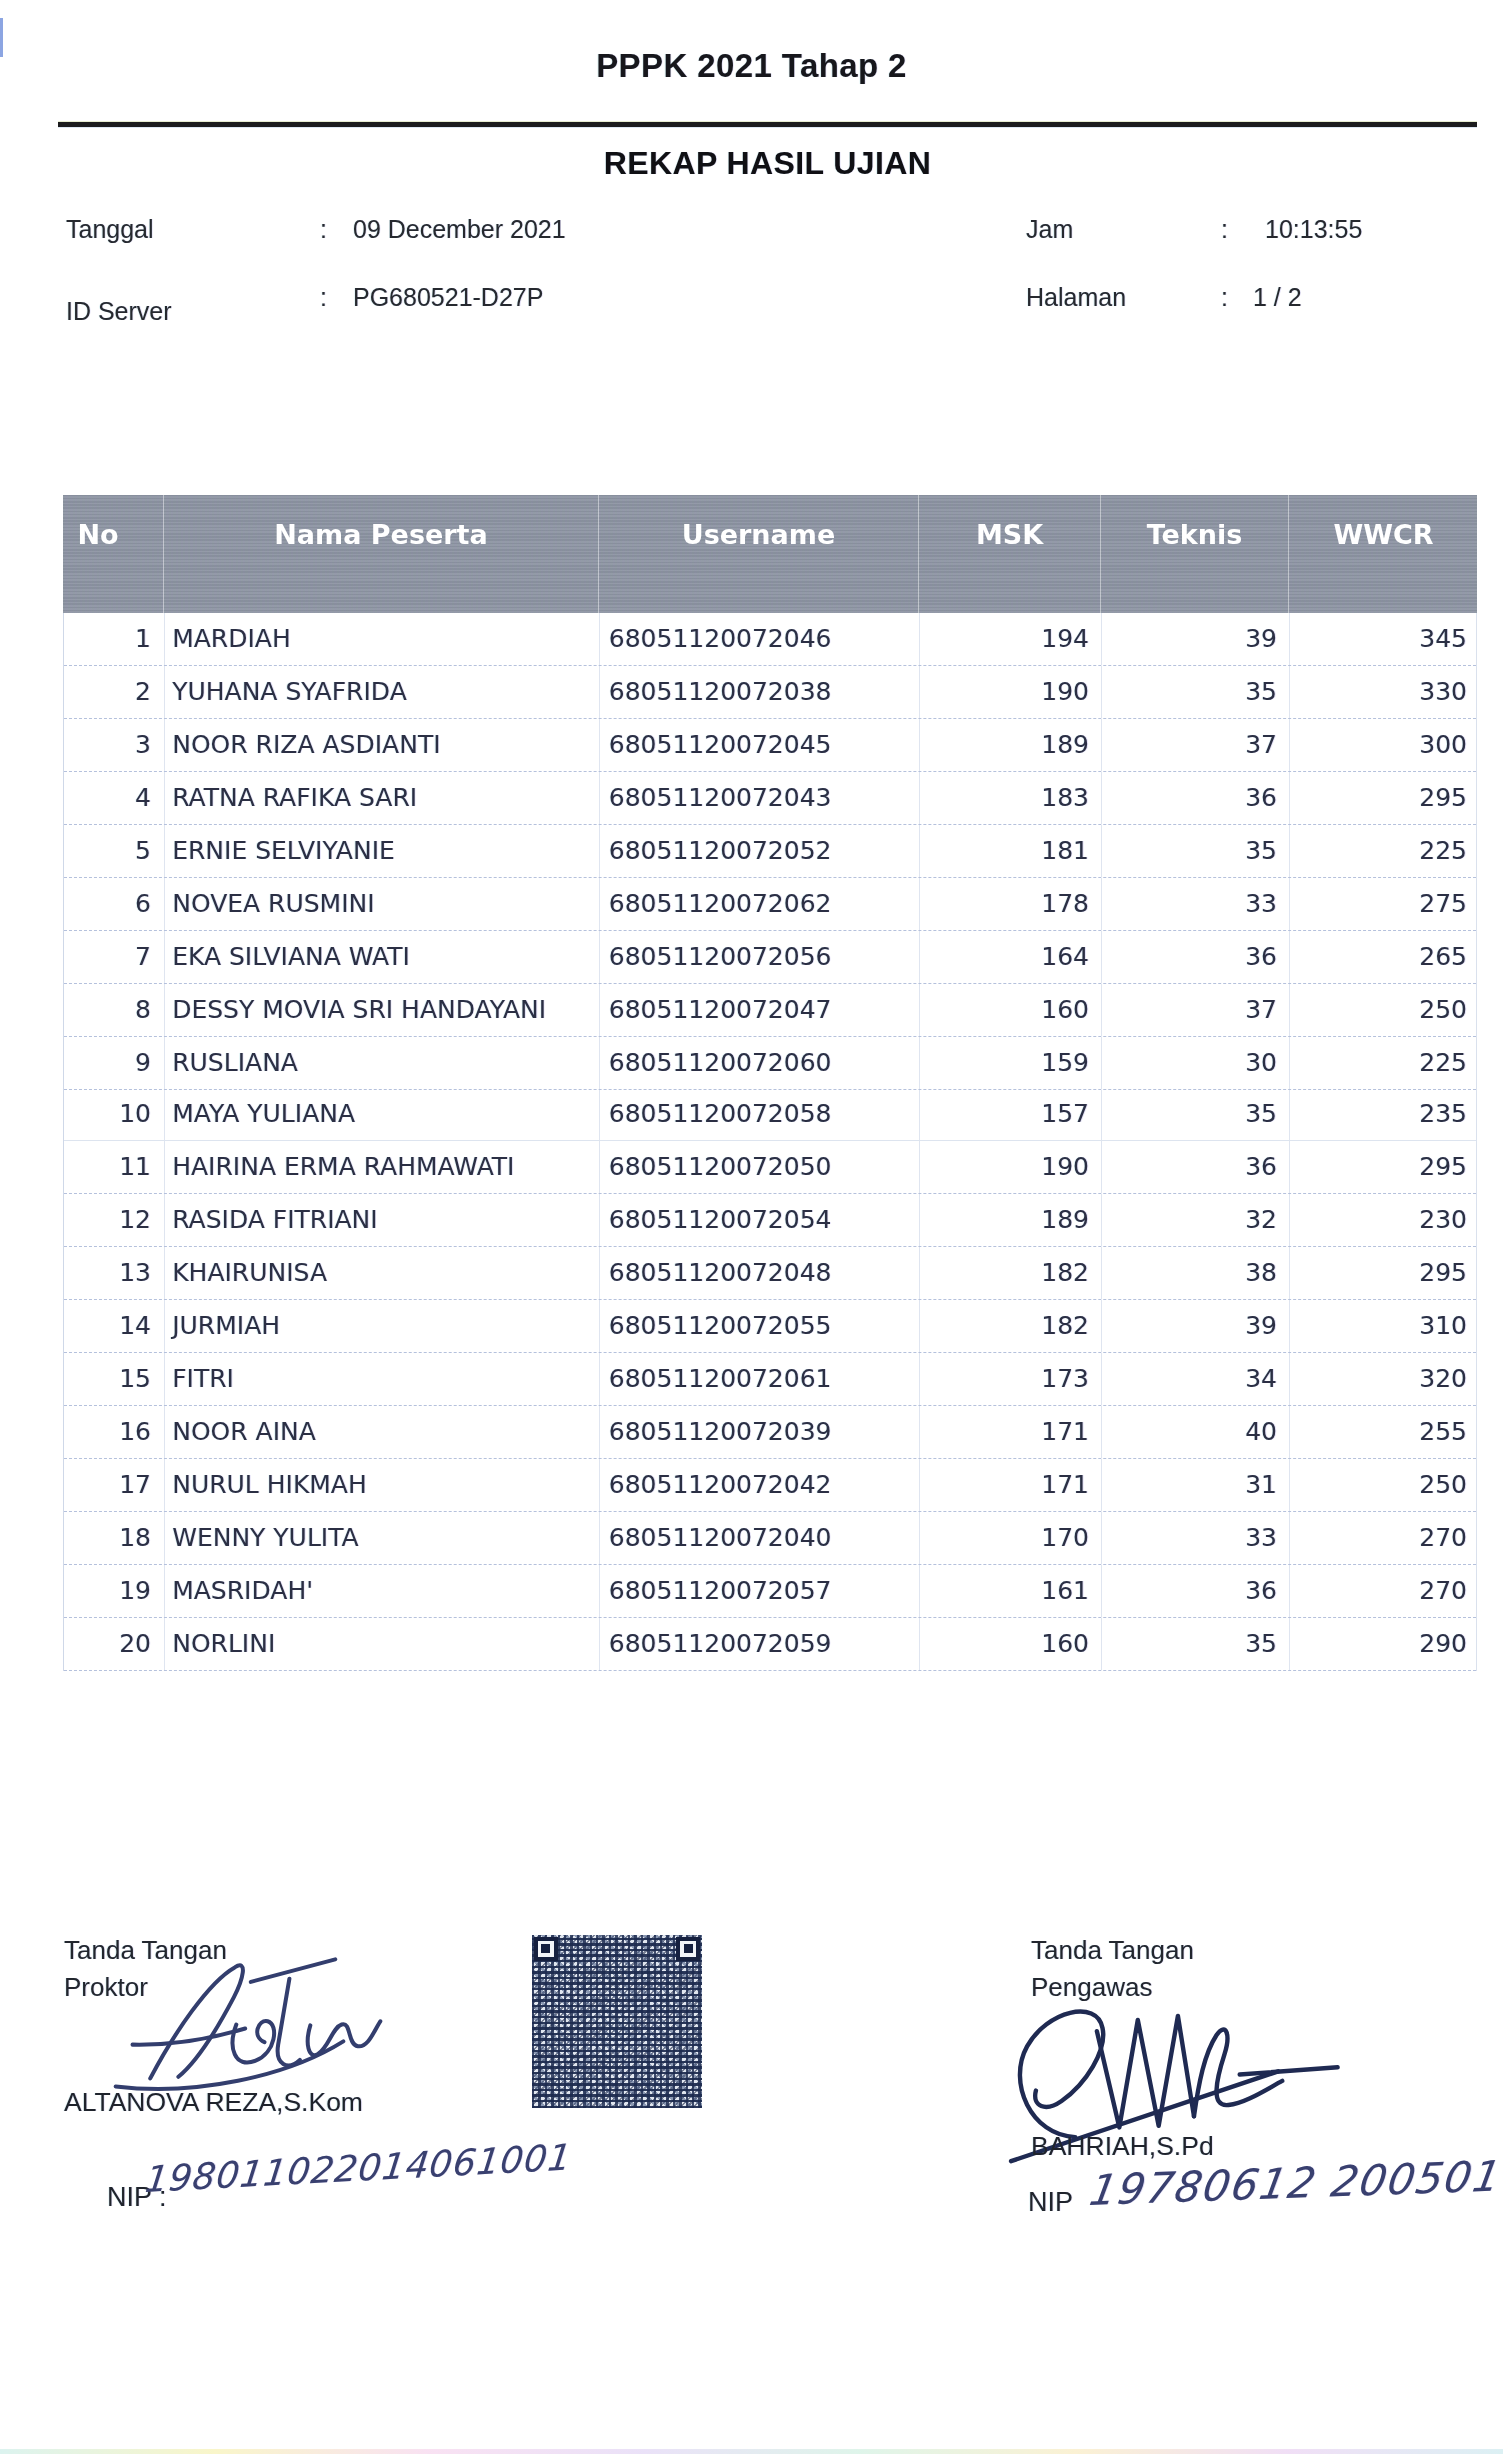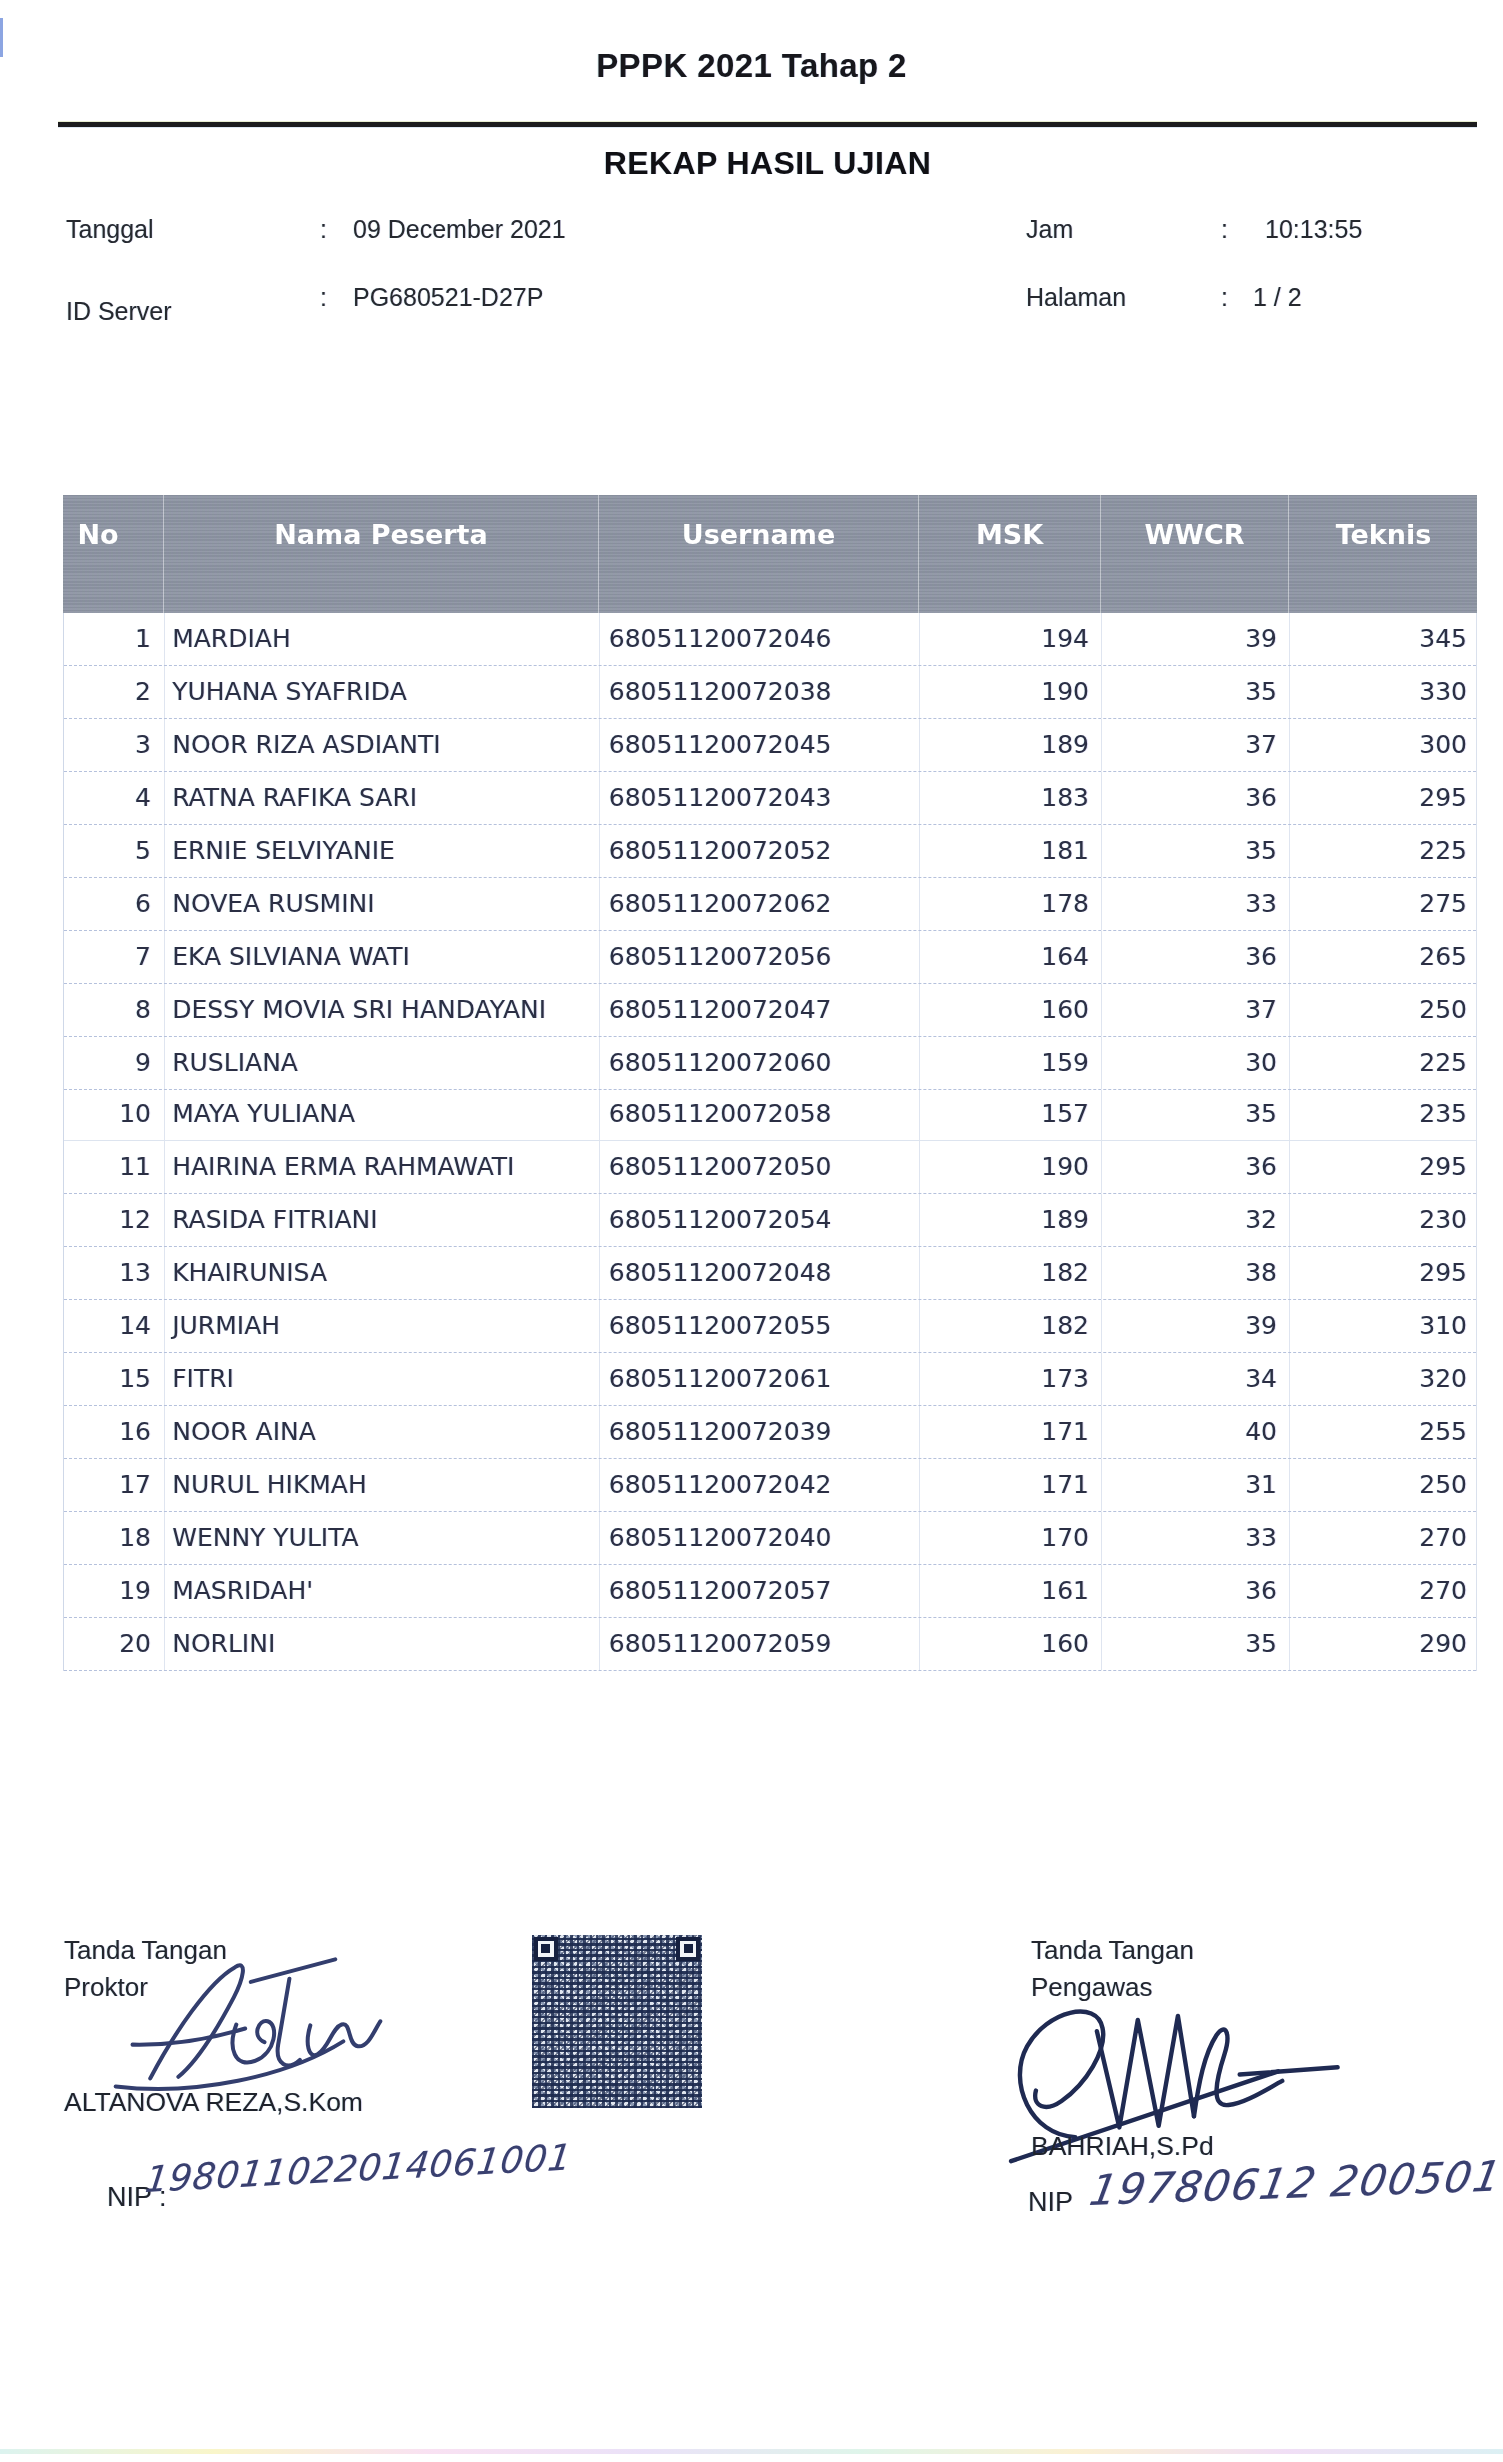--- a/index.html
+++ b/index.html
@@ -126,22 +126,22 @@
   <span class="meta scan-text" style="left:1026px;top:283px;">Halaman</span>
   <span class="meta scan-text" style="left:1221px;top:283px;">:</span>
   <span class="meta scan-text" style="left:1253px;top:283px;">1 / 2</span>
 
   <div class="table">
     <div class="thead">
       <div class="hc">No</div>
       <div class="hc">Nama Peserta</div>
       <div class="hc">Username</div>
       <div class="hc">MSK</div>
+      <div class="hc">Teknis</div>
       <div class="hc">WWCR</div>
-      <div class="hc">Teknis</div>
     </div>
     <div class="tbody">
 
     <div class="row">
         <div class="c no scan-text">1</div>
         <div class="c nama scan-text">MARDIAH</div>
         <div class="c user scan-text">68051120072046</div>
         <div class="c num scan-text">194</div>
         <div class="c num scan-text">39</div>
         <div class="c num scan-text">345</div>

